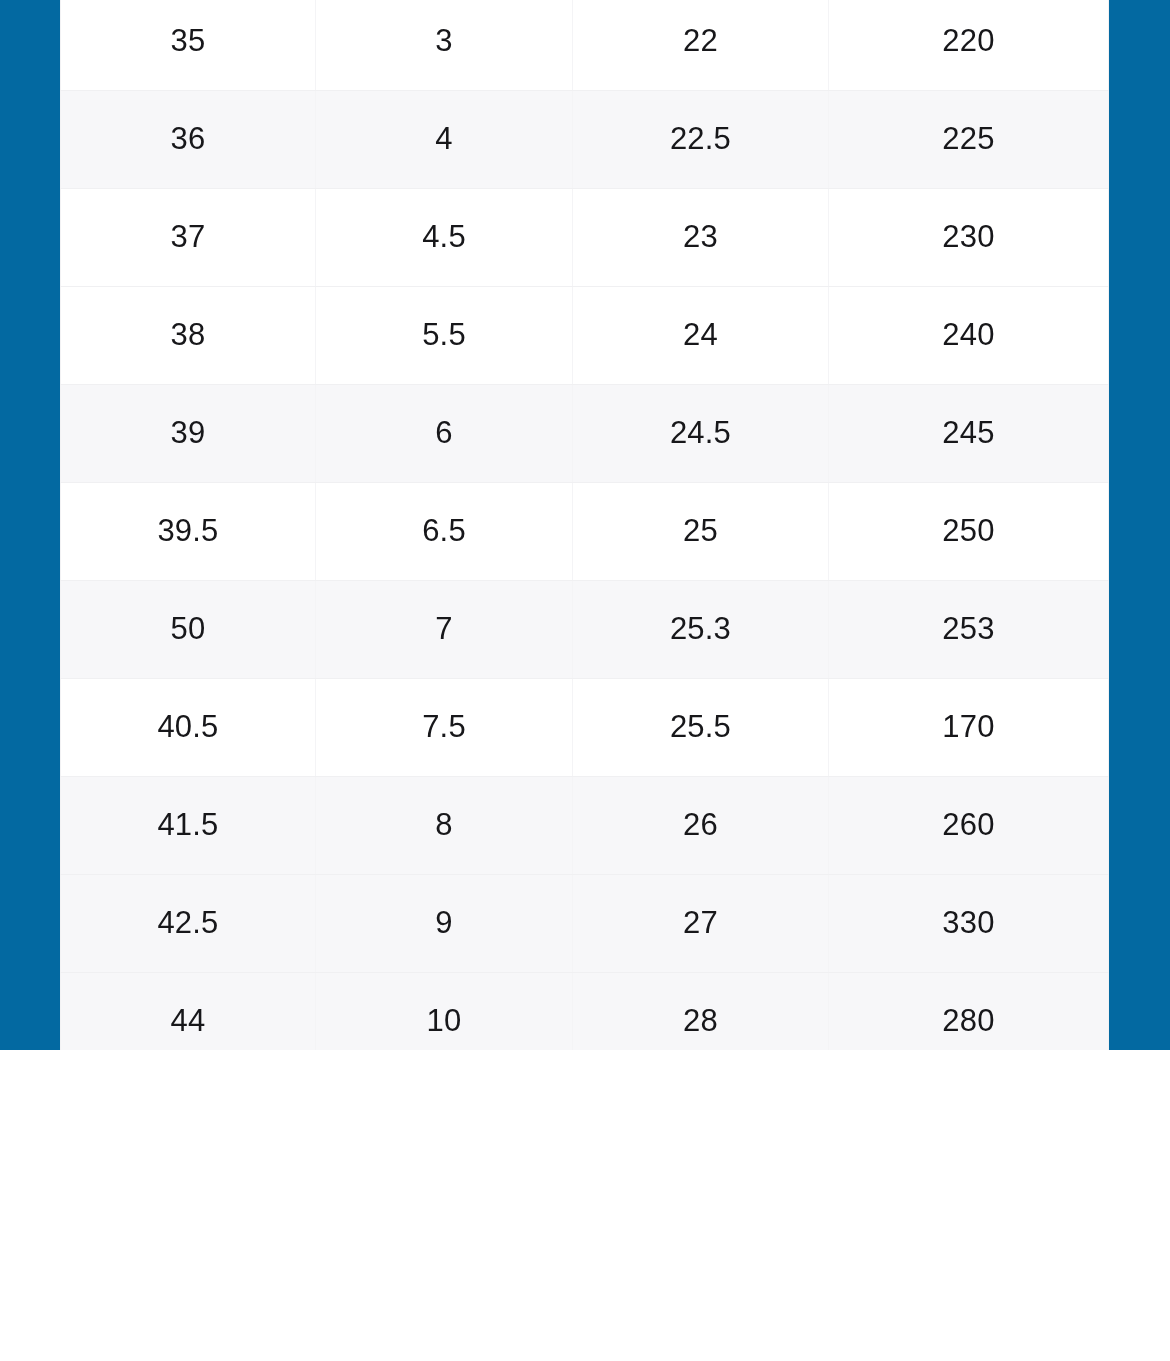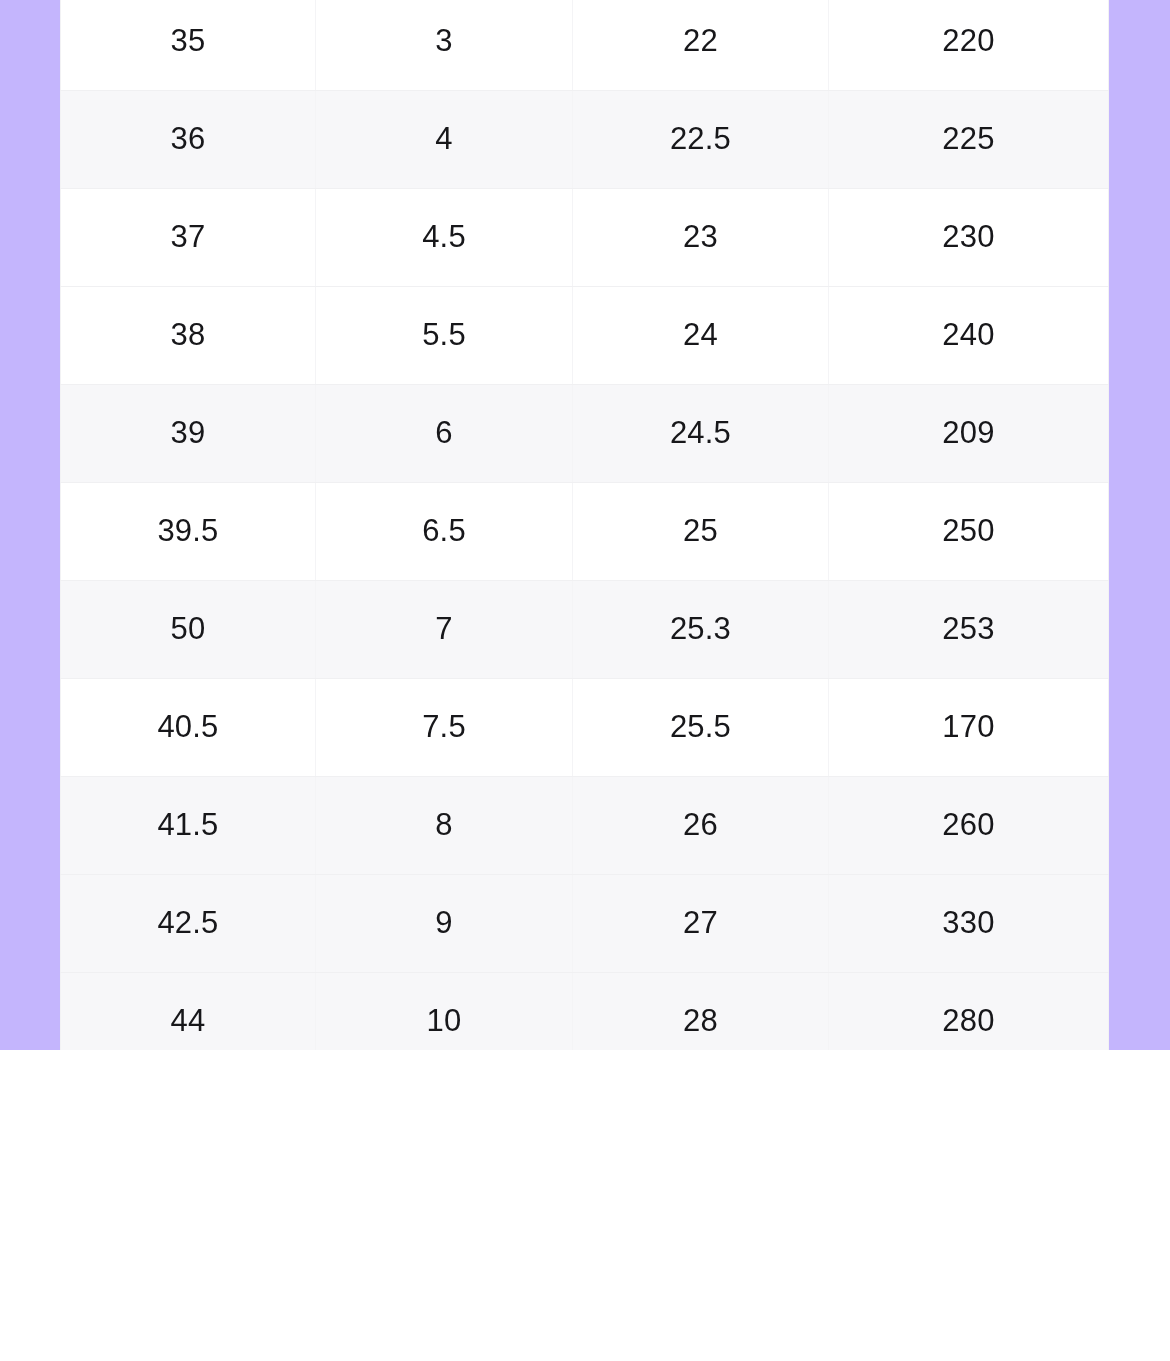--- a/index.html
+++ b/index.html
@@ -12,21 +12,21 @@
     height: 1361px;
     overflow: hidden;
     font-family: "Liberation Sans", sans-serif;
     -webkit-font-smoothing: antialiased;
   }
 
   .page {
     position: relative;
     width: 1170px;
     height: 1050px;
-    background: #c4b5fd;
+    background: #0369a1;
     overflow: hidden;
   }
 
   
   .size-table {
     position: absolute;
     left: 60px;
     top: -7px;
     width: 1048px;
     border-collapse: collapse;
@@ -101,21 +101,21 @@
         <tr>
           <td>38</td>
           <td>5.5</td>
           <td>24</td>
           <td>240</td>
         </tr>
         <tr class="row-alt">
           <td>39</td>
           <td>6</td>
           <td>24.5</td>
-          <td>209</td>
+          <td>245</td>
         </tr>
         <tr>
           <td>39.5</td>
           <td>6.5</td>
           <td>25</td>
           <td>250</td>
         </tr>
         <tr class="row-alt">
           <td>50</td>
           <td>7</td>

